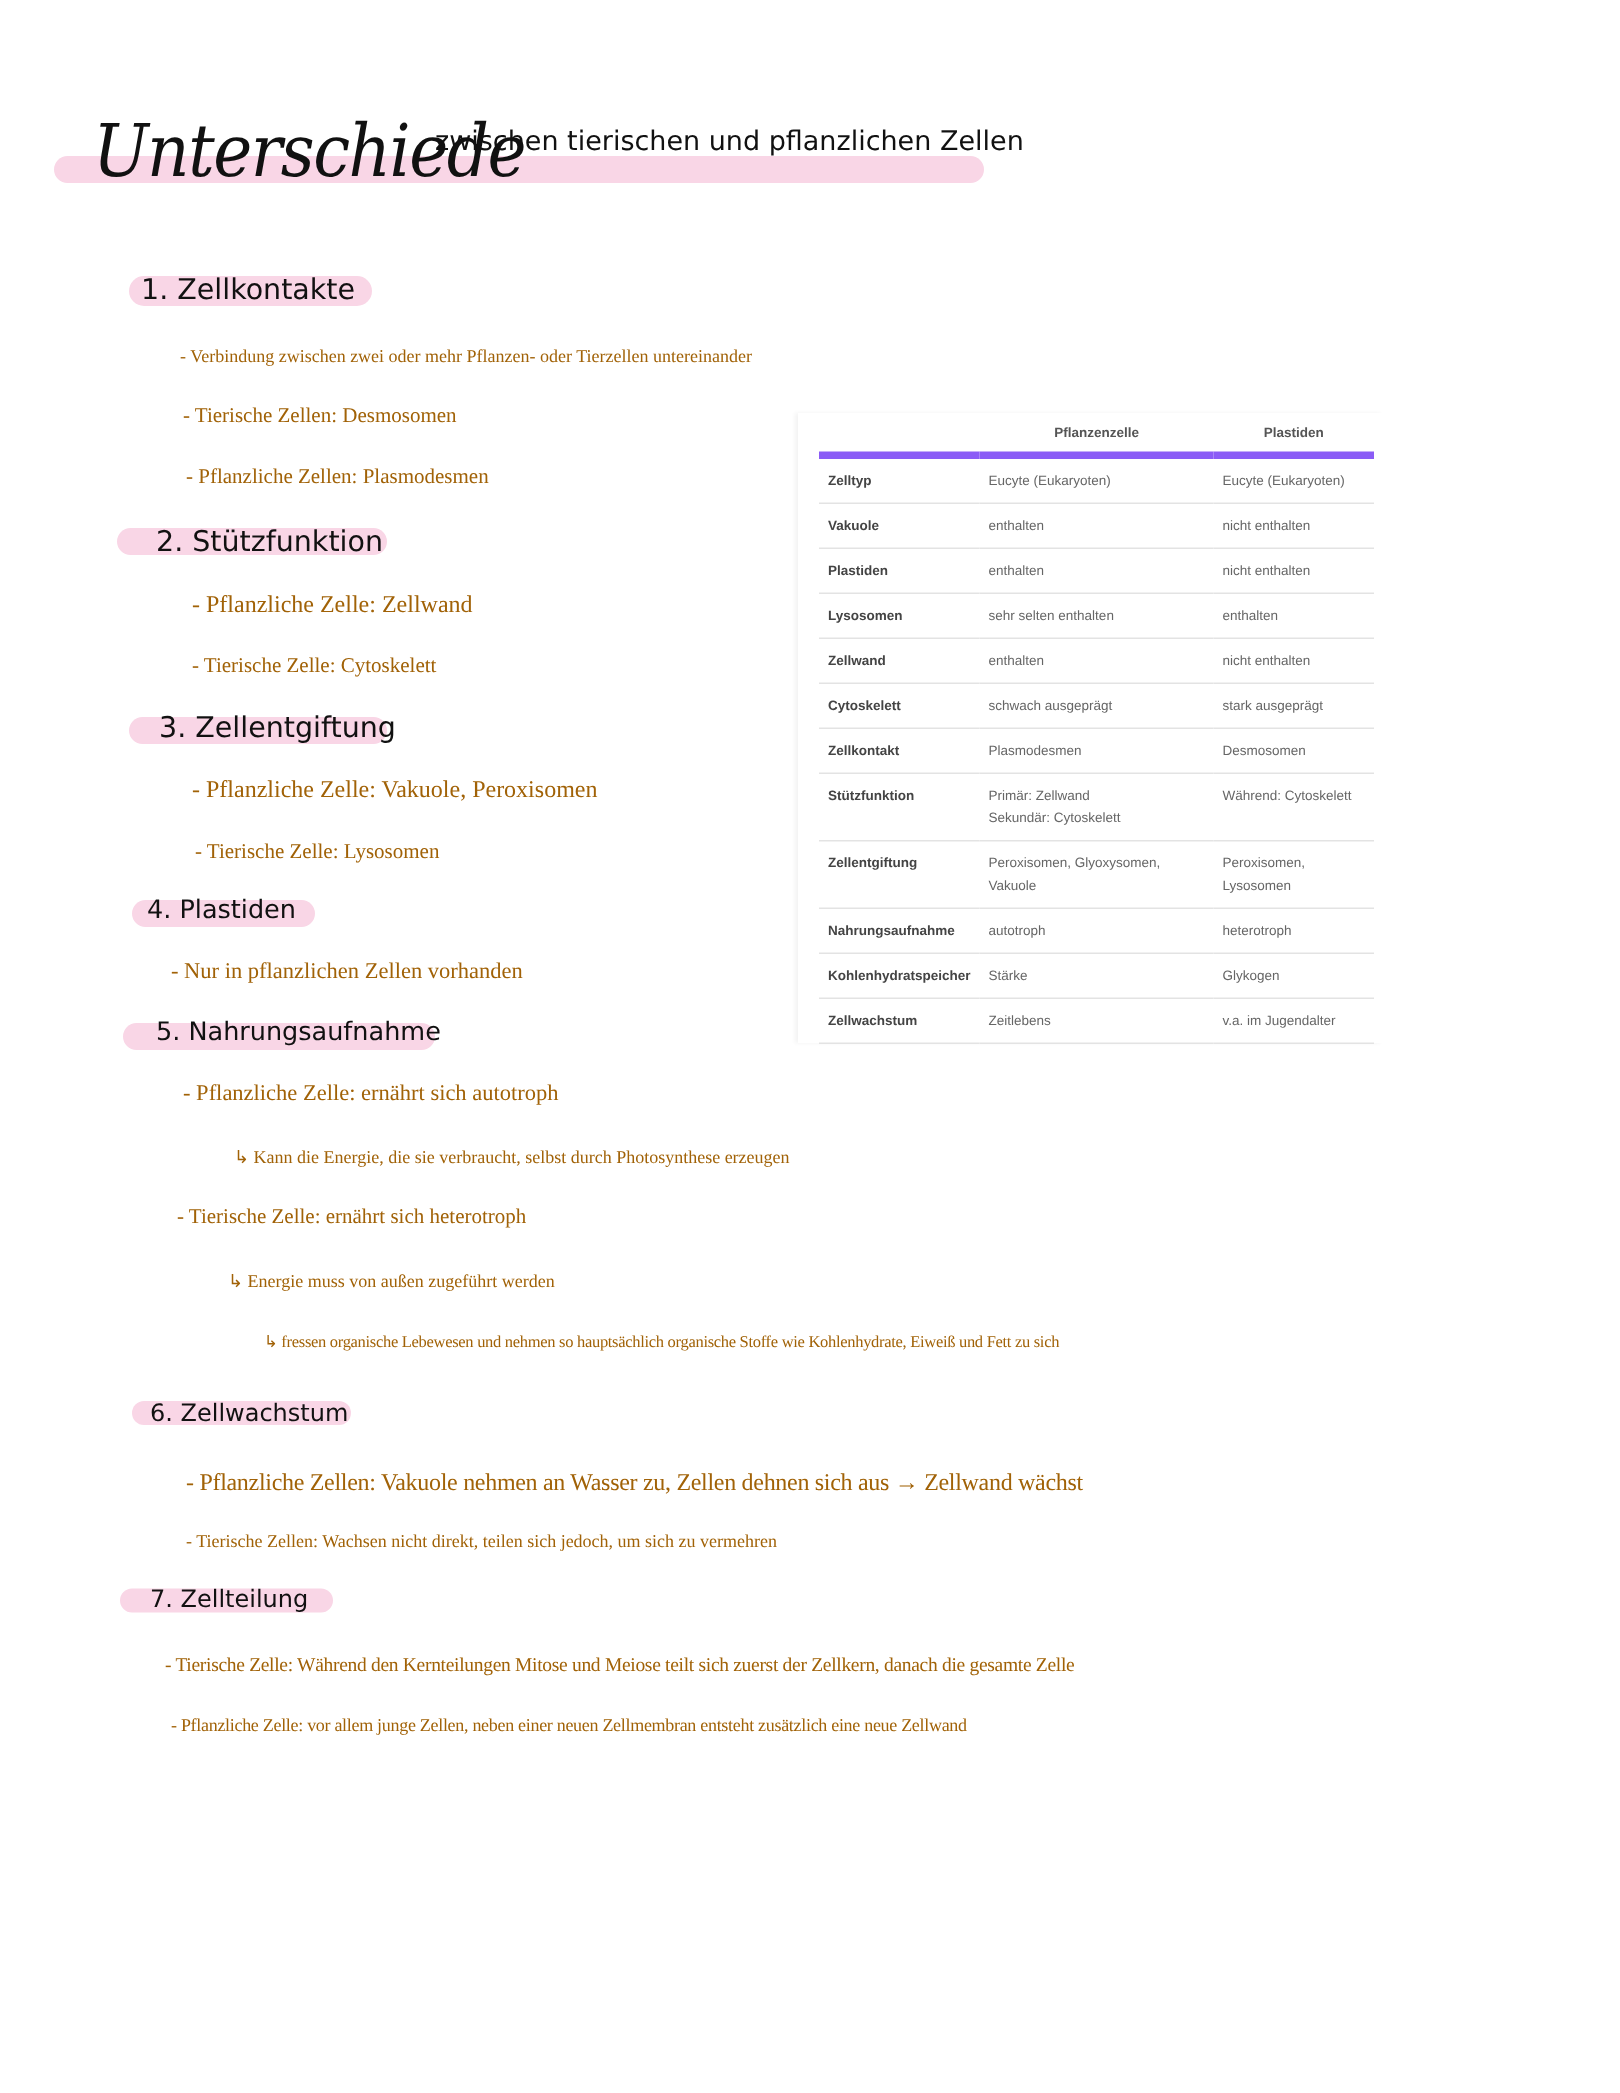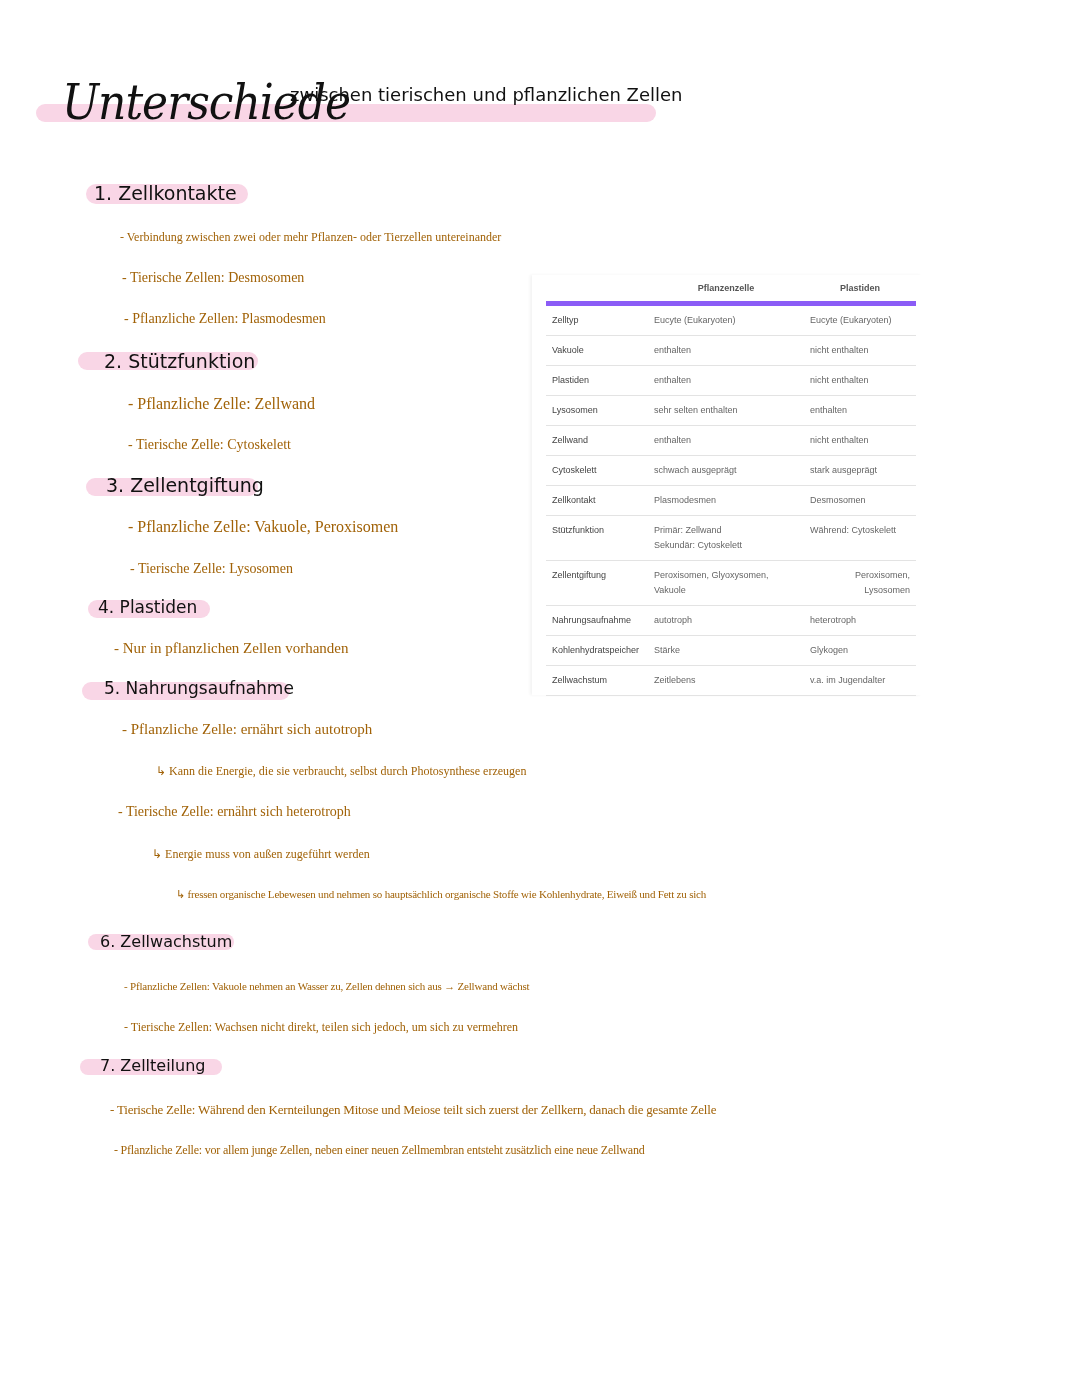--- a/index.html
+++ b/index.html
@@ -13,21 +13,21 @@
     .l { position: absolute; font-size: 14px; color: #a16207; white-space: nowrap; font-family: Liberation Serif, serif; }
     .l.sm { font-size: 12px; }
     .l.xs { font-size: 11px; letter-spacing: -0.2px; }
     .table-wrap { position: absolute; left: 532px; top: 275px; width: 390px; height: 420px;
                   box-shadow: -2px 0 3px rgba(0,0,0,0.05); }
     table { position: absolute; left: 14px; top: 0; width: 370px; border-collapse: collapse;
             font-family: "Liberation Sans", sans-serif; font-size: 9px; color: #666; }
     th { text-align: center; font-weight: bold; color: #555; height: 26px; padding: 0 6px;
          border-bottom: 5px solid #8b5cf6; }
     td { padding: 7px 6px; vertical-align: top; border-bottom: 1px solid #e3e3e3; line-height: 15px; }
-    td.rl { font-weight: normal; color: #444; width: 90px; margin-left: 28px; }
+    td.rl { font-weight: bold; color: #444; width: 90px; margin-left: 28px; }
     td.c1 { width: 144px; }
   </style>
 </head>
 <body>
 
 <div class="hl" style="left:36px;top:104px;width:620px;height:18px;"></div>
 <div class="title-main">Unterschiede</div>
 <div class="title-sub">zwischen tierischen und pflanzlichen Zellen</div>
 
 <div class="hl" style="left:86px;top:184px;width:162px;height:20px;"></div>
@@ -53,21 +53,21 @@
 <div class="hl" style="left:82px;top:682px;width:208px;height:18px;"></div>
 <div class="h" style="left:104px;top:678px;font-size:17px;">5. Nahrungsaufnahme</div>
 <div class="l" style="left:122px;top:721px;font-size:15px;">- Pflanzliche Zelle: ernährt sich autotroph</div>
 <div class="l sm" style="left:156px;top:764px;">↳ Kann die Energie, die sie verbraucht, selbst durch Photosynthese erzeugen</div>
 <div class="l" style="left:118px;top:804px;">- Tierische Zelle: ernährt sich heterotroph</div>
 <div class="l sm" style="left:152px;top:847px;">↳ Energie muss von außen zugeführt werden</div>
 <div class="l xs" style="left:176px;top:888px;">↳ fressen organische Lebewesen und nehmen so hauptsächlich organische Stoffe wie Kohlenhydrate, Eiweiß und Fett zu sich</div>
 
 <div class="hl" style="left:88px;top:934px;width:146px;height:16px;"></div>
 <div class="h" style="left:100px;top:932px;font-size:16px;">6. Zellwachstum</div>
-<div class="l xs" style="left:124px;top:980px;font-size:11px;">- Pflanzliche Zellen: Vakuole nehmen an Wasser zu, Zellen dehnen sich aus → Zellwand wächst</div>
+<div class="l xs" style="left:124px;top:980px;font-size:16px;">- Pflanzliche Zellen: Vakuole nehmen an Wasser zu, Zellen dehnen sich aus → Zellwand wächst</div>
 <div class="l sm" style="left:124px;top:1020px;">- Tierische Zellen: Wachsen nicht direkt, teilen sich jedoch, um sich zu vermehren</div>
 
 <div class="hl" style="left:80px;top:1059px;width:142px;height:16px;"></div>
 <div class="h" style="left:100px;top:1056px;font-size:16px;">7. Zellteilung</div>
 <div class="l xs" style="left:110px;top:1102px;font-size:13px;">- Tierische Zelle: Während den Kernteilungen Mitose und Meiose teilt sich zuerst der Zellkern, danach die gesamte Zelle</div>
 <div class="l xs" style="left:114px;top:1143px;font-size:12px;">- Pflanzliche Zelle: vor allem junge Zellen, neben einer neuen Zellmembran entsteht zusätzlich eine neue Zellwand</div>
 
 <div class="table-wrap">
   <table>
     <thead>
@@ -116,21 +116,21 @@
         <tr>
           <td class="rl" style="white-space: pre-line;">Stützfunktion</td>
           <td class="c1" style="white-space: pre-line;">Primär: Zellwand
 Sekundär: Cytoskelett</td>
           <td class="c2" style="white-space: pre-line;">Während: Cytoskelett</td>
         </tr>
         <tr>
           <td class="rl" style="white-space: pre-line;">Zellentgiftung</td>
           <td class="c1" style="white-space: pre-line;">Peroxisomen, Glyoxysomen,
 Vakuole</td>
-          <td class="c2" style="white-space: pre-line; text-align: right;">Peroxisomen,
+          <td class="c2" style="white-space: pre-line;">Peroxisomen,
 Lysosomen</td>
         </tr>
         <tr>
           <td class="rl" style="white-space: pre-line;">Nahrungsaufnahme</td>
           <td class="c1" style="white-space: pre-line;">autotroph</td>
           <td class="c2" style="white-space: pre-line;">heterotroph</td>
         </tr>
         <tr>
           <td class="rl" style="white-space: pre-line;">Kohlenhydratspeicher</td>
           <td class="c1" style="white-space: pre-line;">Stärke</td>

